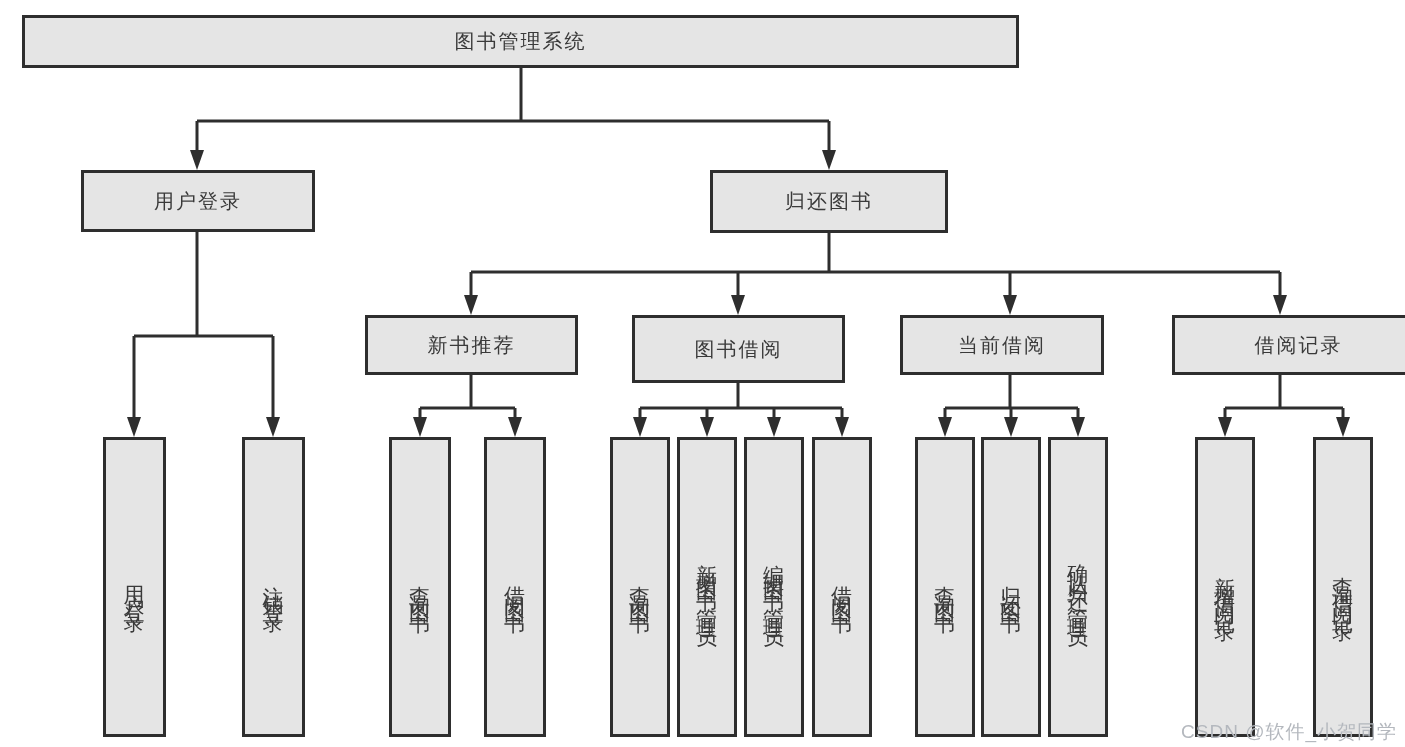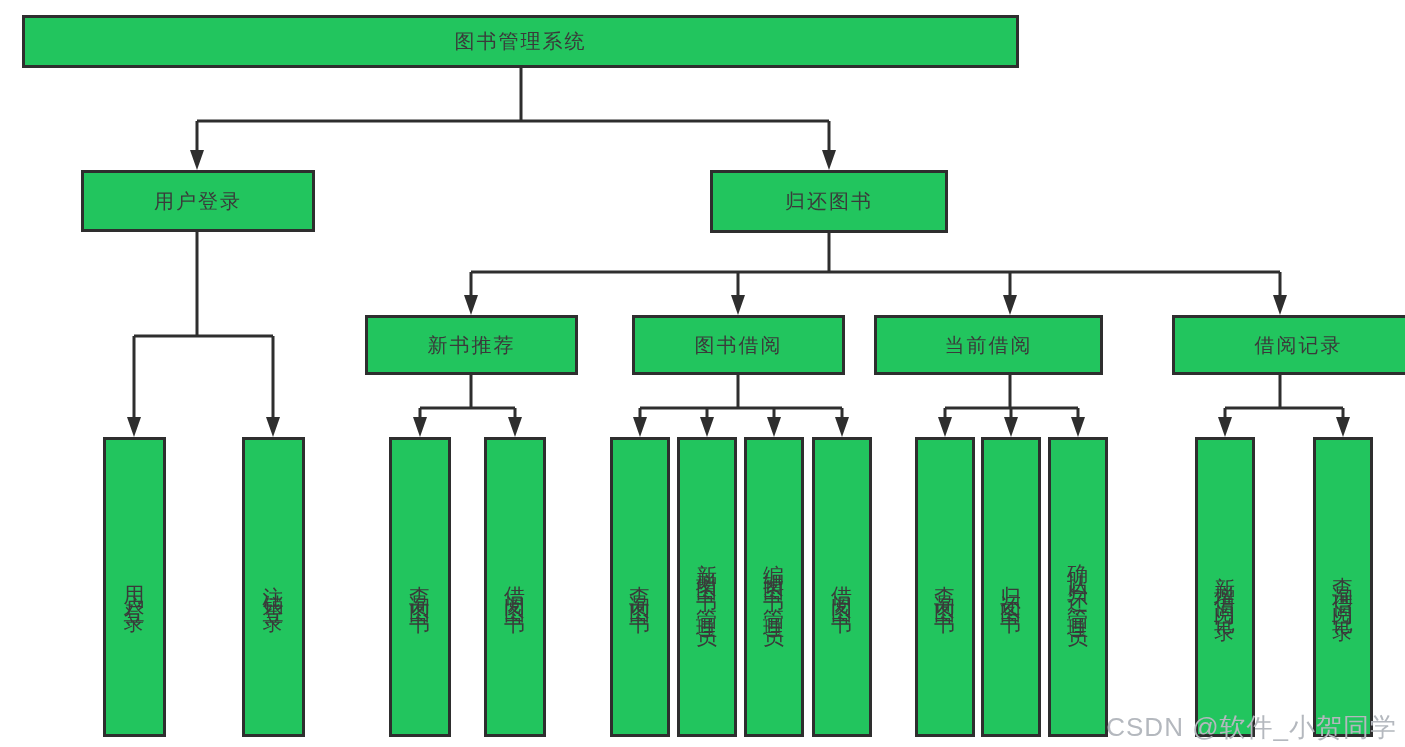--- a/index.html
+++ b/index.html
@@ -19,21 +19,21 @@
     position: absolute;
     left: 0; top: 0;
     width: 1405px;
     height: 747px;
     pointer-events: none;
   }
   .node {
     position: absolute;
     box-sizing: border-box;
     border: 3px solid #2e2e2e;
-    background: #22c55e;
+    background: #e5e5e5;
     display: flex;
     align-items: center;
     justify-content: center;
     color: #3a3a3a;
   }
   .node .h-label {
     font-size: 20px;
     letter-spacing: 2px;
     white-space: nowrap;
   }
@@ -42,21 +42,21 @@
     text-orientation: mixed;
     font-size: 21px;
     letter-spacing: 9px;
     line-height: 1;
     white-space: nowrap;
   }
   .watermark {
     position: absolute;
     right: 8px;
     bottom: 2px;
-    font-size: 26px;
+    font-size: 19px;
     color: #b4b8be;
     letter-spacing: 1px;
     white-space: nowrap;
   }
 </style>
 </head>
 <body>
 
 <div class="canvas">
 
@@ -117,24 +117,24 @@
   <div class="node" style="left:81px; top:170px; width:234px; height:62px;">
     <span class="h-label">用户登录</span>
   </div>
   <div class="node" style="left:710px; top:170px; width:238px; height:63px;">
     <span class="h-label">归还图书</span>
   </div>
 
   <div class="node" style="left:365px; top:315px; width:213px; height:60px;">
     <span class="h-label">新书推荐</span>
   </div>
-  <div class="node" style="left:632px; top:315px; width:213px; height:60px;">
+  <div class="node" style="left:632px; top:315px; width:213px; height:68px;">
     <span class="h-label">图书借阅</span>
   </div>
-  <div class="node" style="left:874px; top:315px; width:229px; height:60px;">
+  <div class="node" style="left:900px; top:315px; width:204px; height:60px;">
     <span class="h-label">当前借阅</span>
   </div>
   <div class="node" style="left:1172px; top:315px; width:253px; height:60px;">
     <span class="h-label">借阅记录</span>
   </div>
 
   <div class="node leaf" style="left:103px; top:437px; width:63px; height:300px;">
     <span class="v-label">用户登录</span>
   </div>
   <div class="node leaf" style="left:242px; top:437px; width:63px; height:300px;">

